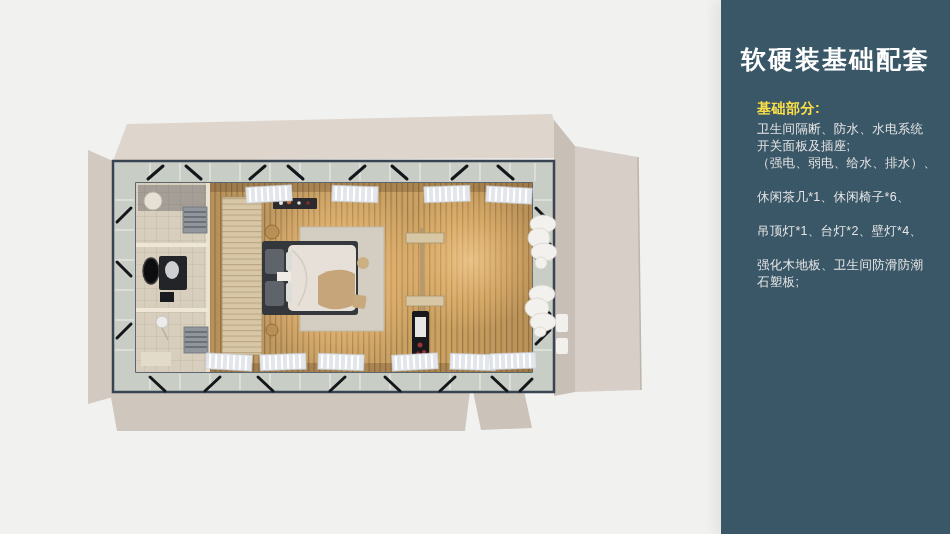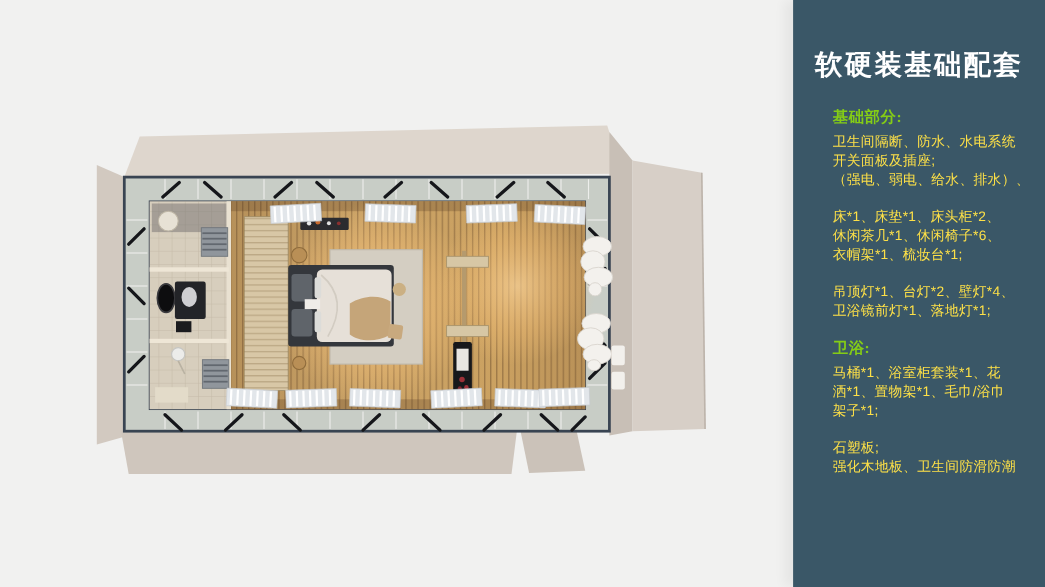--- a/index.html
+++ b/index.html
@@ -17,24 +17,24 @@
   }
   .panel-title{
     margin-top:44px;text-align:center;
     font-size:25px;line-height:30px;font-weight:bold;letter-spacing:2px;
     color:#ffffff;white-space:nowrap;
   }
   .panel-sections{padding:24px 22px 0 36px;}
   .section{margin-bottom:17px;}
   .section-heading{
     font-size:14px;line-height:20px;font-weight:bold;margin-bottom:3px;
-    letter-spacing:0.5px;color:#84cc16;font-family:Liberation Serif, serif;
+    letter-spacing:0.5px;color:#fde047;
   }
   .section-line{
-    font-size:12.5px;line-height:17px;color:#fde047;letter-spacing:0.3px;
+    font-size:12.5px;line-height:17px;color:#e5e5e5;letter-spacing:0.3px;
     white-space:nowrap;
   }
 </style>
 </head>
 <body>
 
 <div class="slide">
 
   <div class="floorplan-figure">
   <svg width="721" height="534" viewBox="0 0 721 534" xmlns="http://www.w3.org/2000/svg">
@@ -278,37 +278,28 @@
     <div class="panel-sections">
 
       <div class="section">
         <div class="section-heading">基础部分:</div>
         <div class="section-line">卫生间隔断、防水、水电系统</div>
         <div class="section-line">开关面板及插座;</div>
         <div class="section-line">（强电、弱电、给水、排水）、</div>
       </div>
 
       <div class="section">
-        <div class="section-line">床*1、床垫*1、床头柜*2、</div>
         <div class="section-line">休闲茶几*1、休闲椅子*6、</div>
-        <div class="section-line">衣帽架*1、梳妆台*1;</div>
       </div>
 
       <div class="section">
         <div class="section-line">吊顶灯*1、台灯*2、壁灯*4、</div>
-        <div class="section-line">卫浴镜前灯*1、落地灯*1;</div>
       </div>
 
+
       <div class="section">
-        <div class="section-heading">卫浴:</div>
-        <div class="section-line">马桶*1、浴室柜套装*1、花</div>
-        <div class="section-line">洒*1、置物架*1、毛巾/浴巾</div>
-        <div class="section-line">架子*1;</div>
-      </div>
-
-      <div class="section">
+        <div class="section-line">强化木地板、卫生间防滑防潮</div>
         <div class="section-line">石塑板;</div>
-        <div class="section-line">强化木地板、卫生间防滑防潮</div>
       </div>
 
     </div>
   </div>
 </div>
 
 </body></html>

